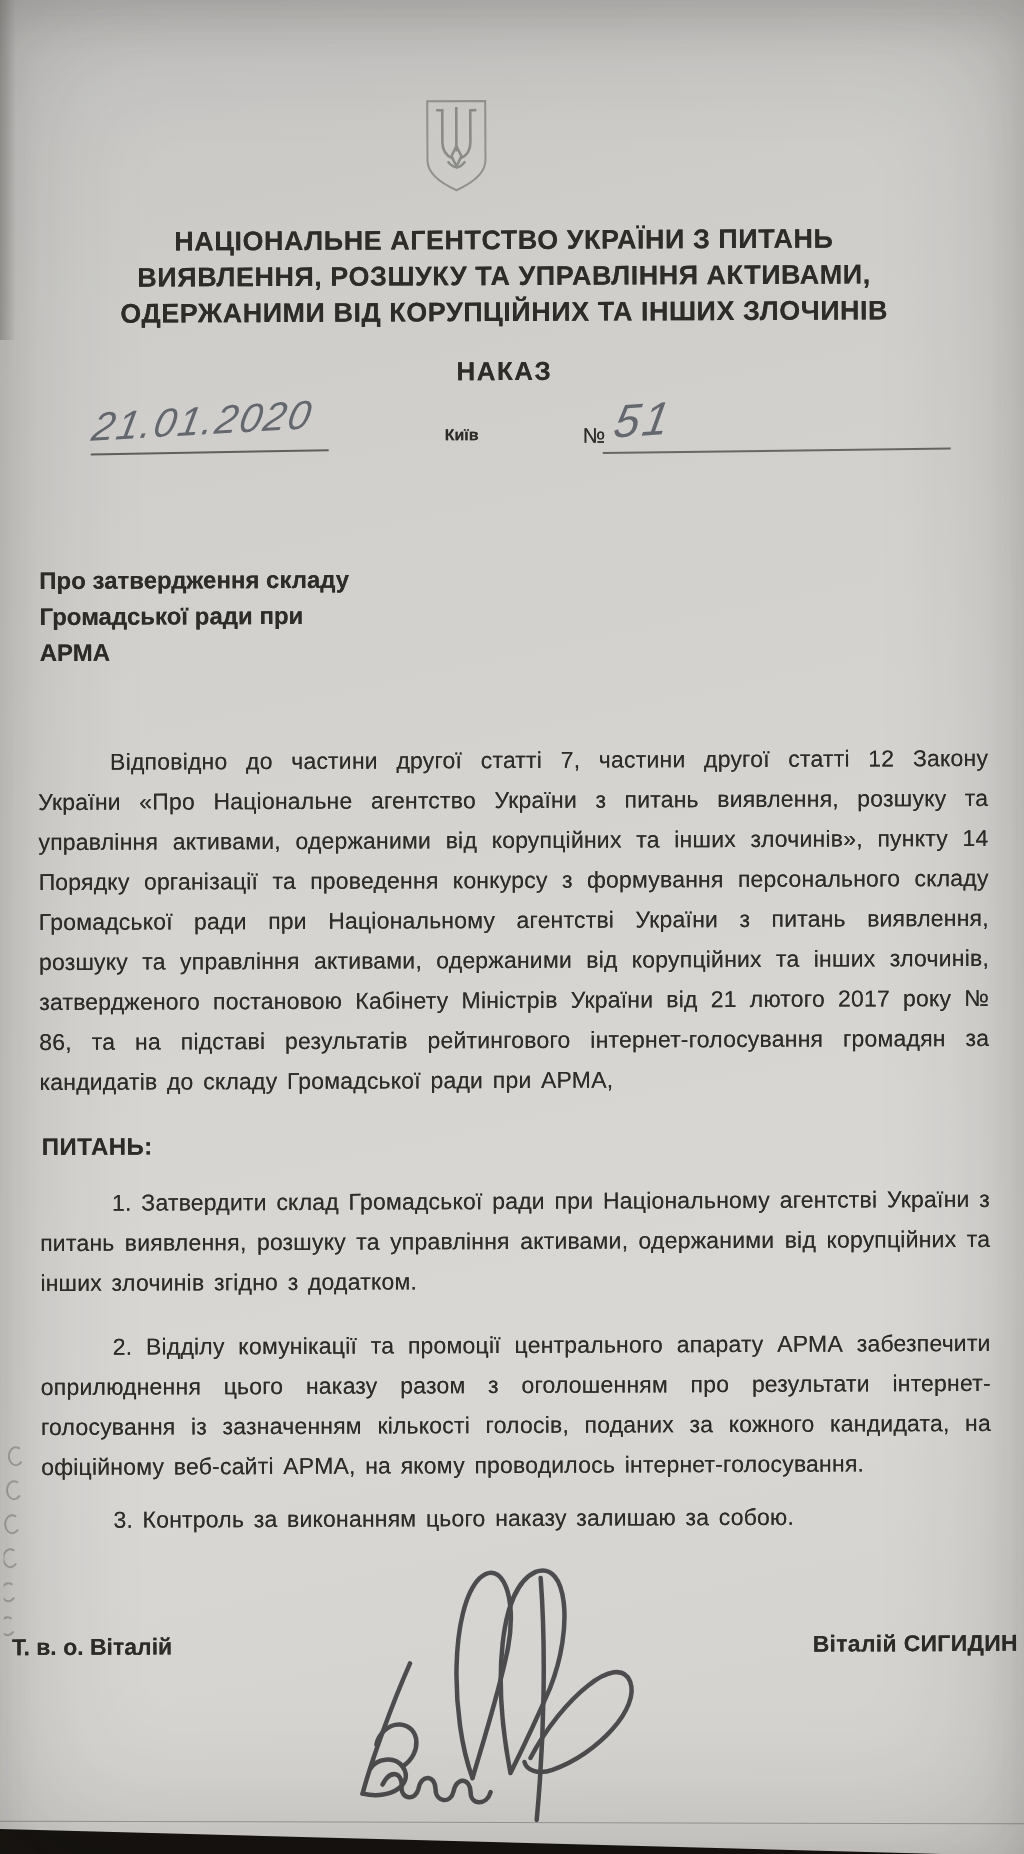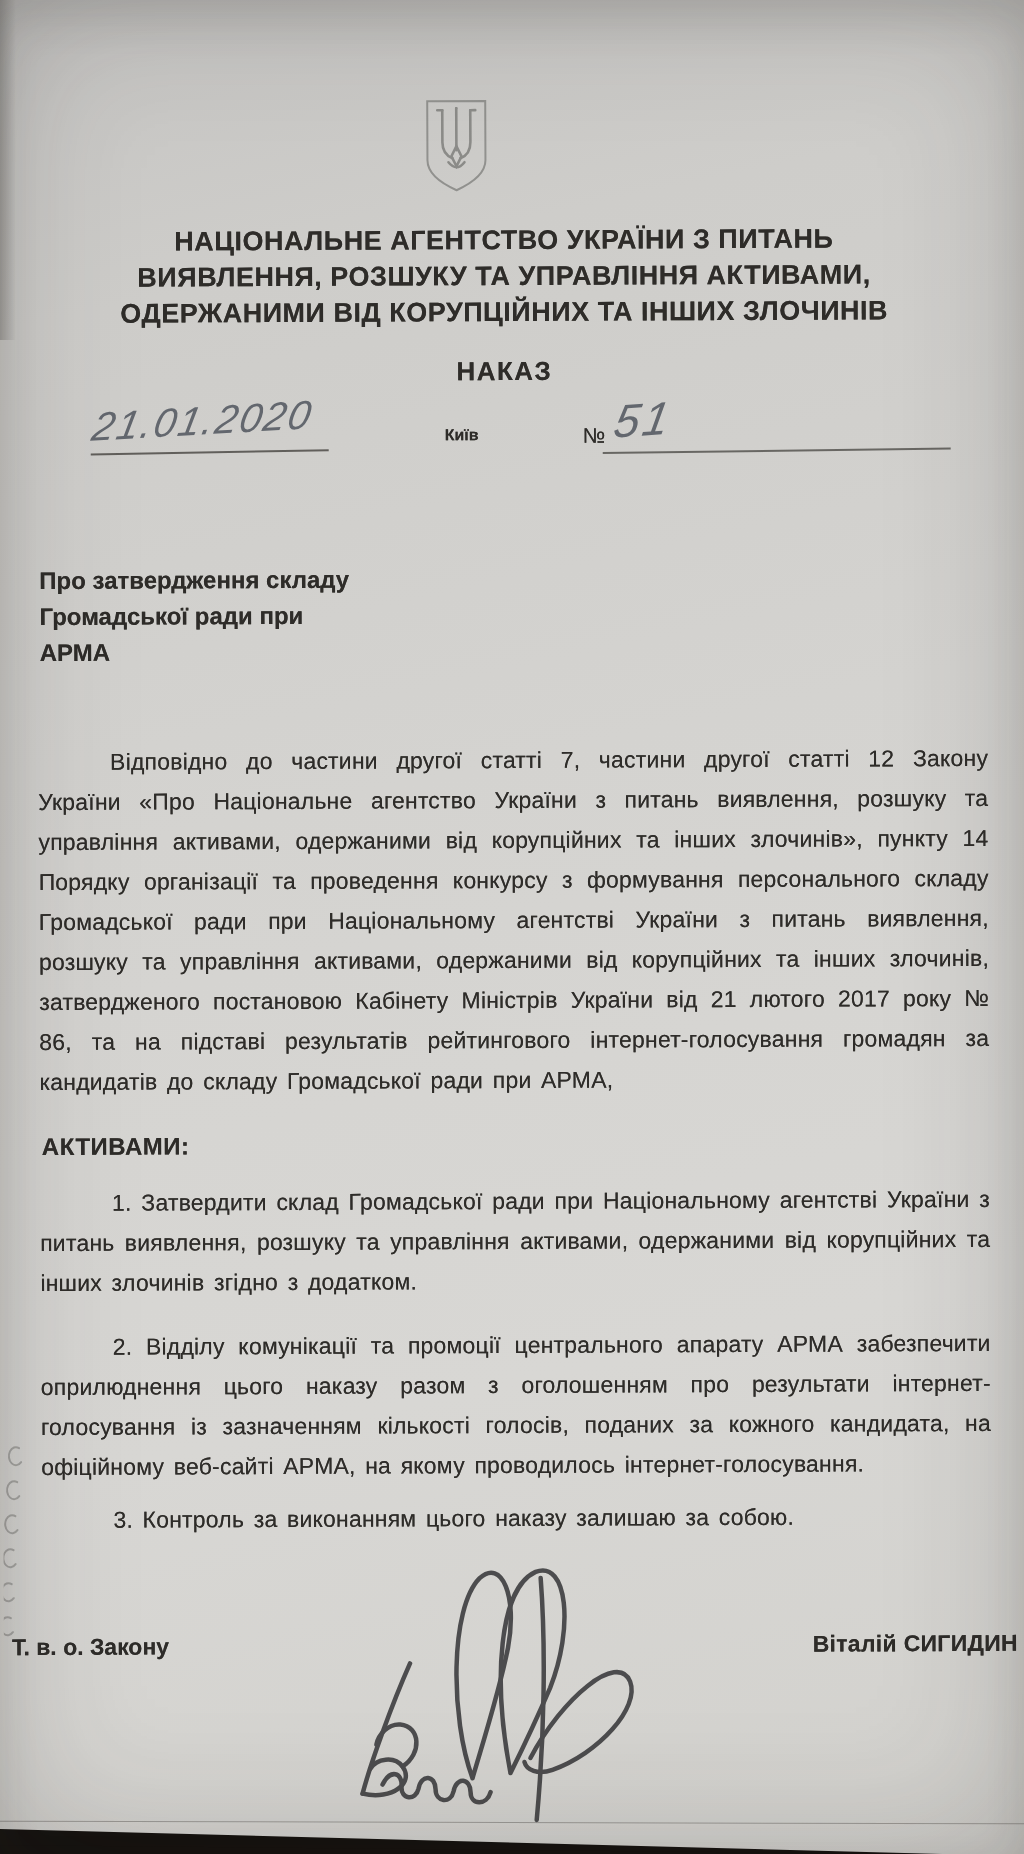--- a/index.html
+++ b/index.html
@@ -97,27 +97,27 @@
     <div id="num-underline"></div>
 
     <div class="subject softink">
       <div>Про затвердження складу</div>
       <div>Громадської ради при</div>
       <div>АРМА</div>
     </div>
 
     <div id="preamble" class="para softink">Відповідно до частини другої статті 7, частини другої статті 12 Закону України «Про Національне агентство України з питань виявлення, розшуку та управління активами, одержаними від корупційних та інших злочинів», пункту 14 Порядку організації та проведення конкурсу з формування персонального складу Громадської ради при Національному агентстві України з питань виявлення, розшуку та управління активами, одержаними від корупційних та інших злочинів, затвердженого постановою Кабінету Міністрів України від 21 лютого 2017 року № 86, та на підставі результатів рейтингового інтернет-голосування громадян за кандидатів до складу Громадської ради при АРМА,</div>
 
-    <div class="resolve softink">АКТИВАМИ:</div>
+    <div class="resolve softink">ПИТАНЬ:</div>
 
     <div id="item-1" class="para softink">1. Затвердити склад Громадської ради при Національному агентстві України з питань виявлення, розшуку та управління активами, одержаними від корупційних та інших злочинів згідно з додатком.</div>
     <div id="item-2" class="para softink">2. Відділу комунікації та промоції центрального апарату АРМА забезпечити оприлюднення цього наказу разом з оголошенням про результати інтернет-голосування із зазначенням кількості голосів, поданих за кожного кандидата, на офіційному веб-сайті АРМА, на якому проводилось інтернет-голосування.</div>
     <div id="item-3" class="para softink">3. Контроль за виконанням цього наказу залишаю за собою.</div>
 
-    <div class="signoff-left softink">Т. в. о. Закону</div>
+    <div class="signoff-left softink">Т. в. о. Віталій</div>
     <div class="signoff-right softink">Віталій СИГИДИН</div>
 
     <svg id="signature" width="350" height="280" viewBox="0 0 350 280">
       <g fill="none" stroke="#3a3a3c" stroke-width="4.5" stroke-linecap="round" opacity="0.88">
         <path d="M88,115 C70,155 48,215 40,245"></path>
         <path d="M40,245 C70,252 92,234 80,218 C72,207 54,210 48,220"></path>
         <path d="M80,218 C100,205 98,178 78,176 C66,175 56,186 54,196"></path>
         <path d="M60,236 c8,-16 20,-12 19,2 c-1,13 14,15 17,2 c3,-15 17,-13 17,1 c0,13 15,15 18,2 c3,-15 17,-13 17,1 c0,13 16,14 20,0"></path>
         <path d="M150,230 C128,170 128,60 158,30 C180,10 196,48 186,100 C178,140 162,190 150,230"></path>
         <path d="M188,225 C170,130 178,40 214,24 C246,12 252,80 228,140 C214,172 198,205 188,225"></path>

